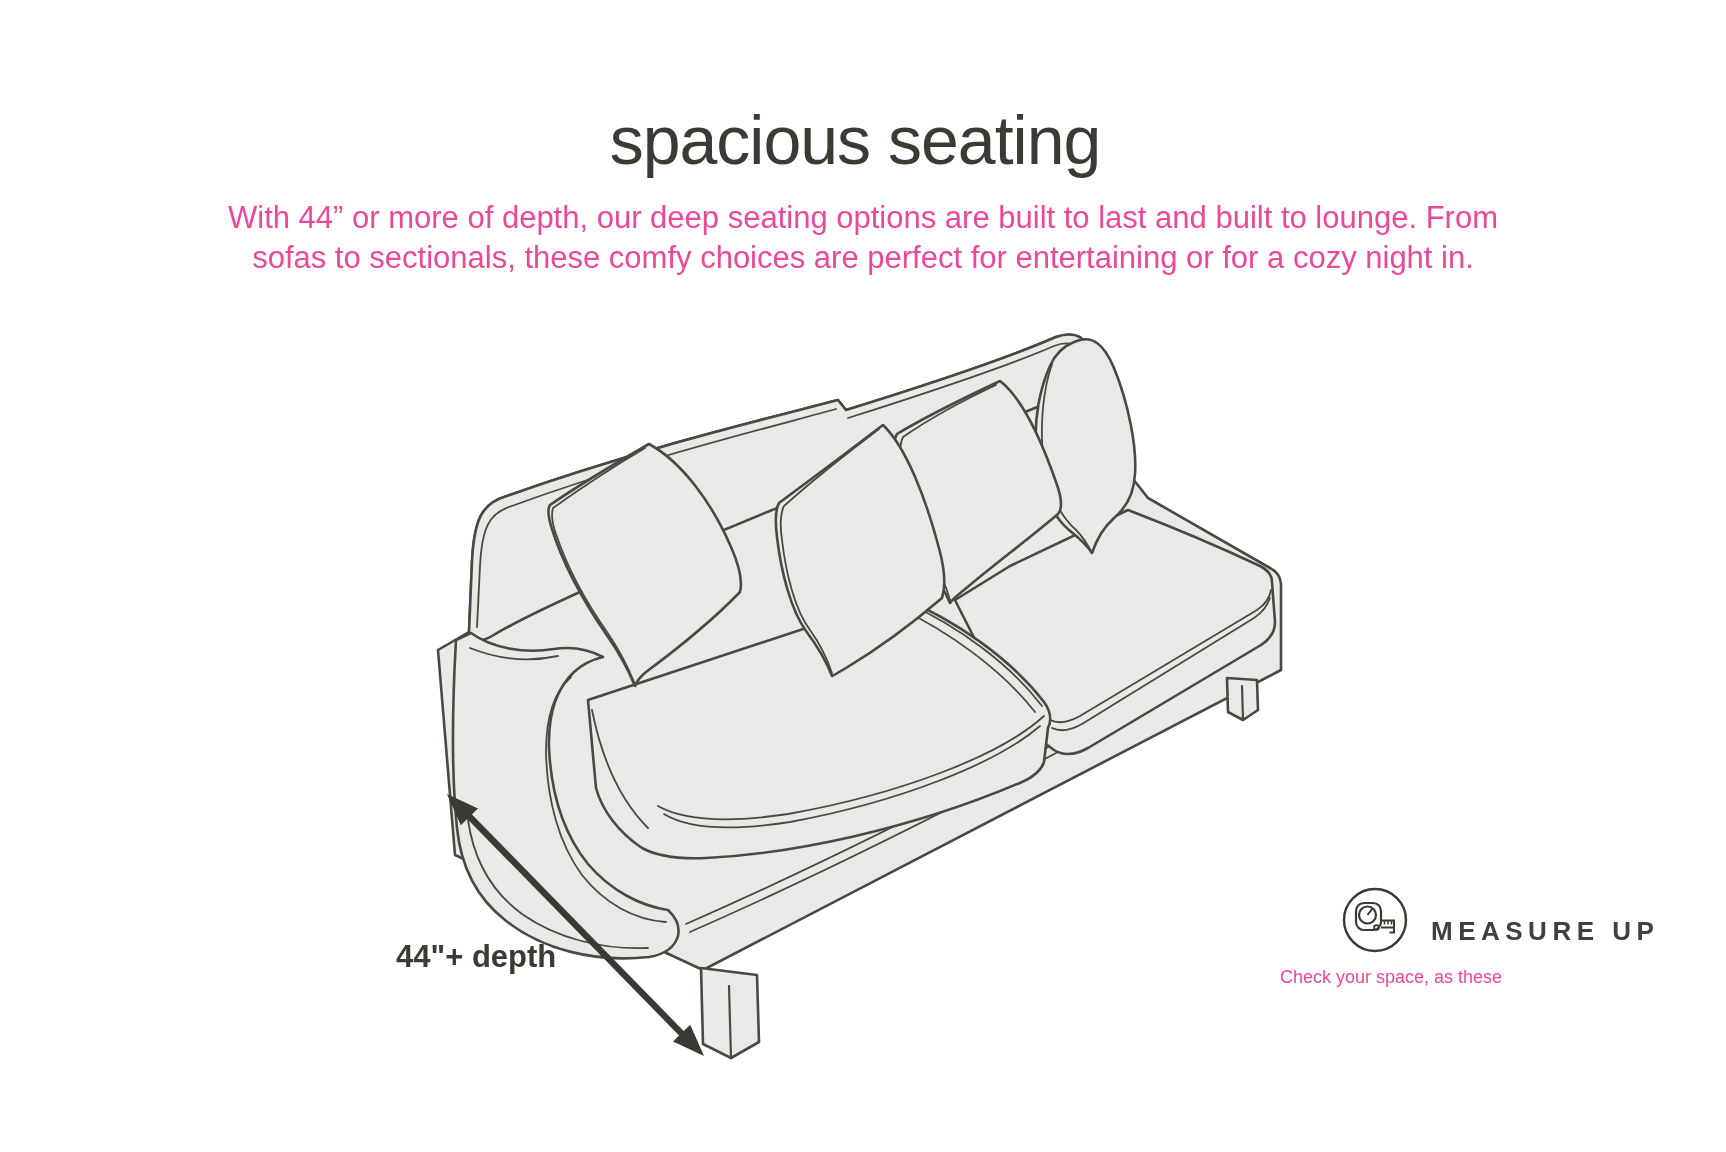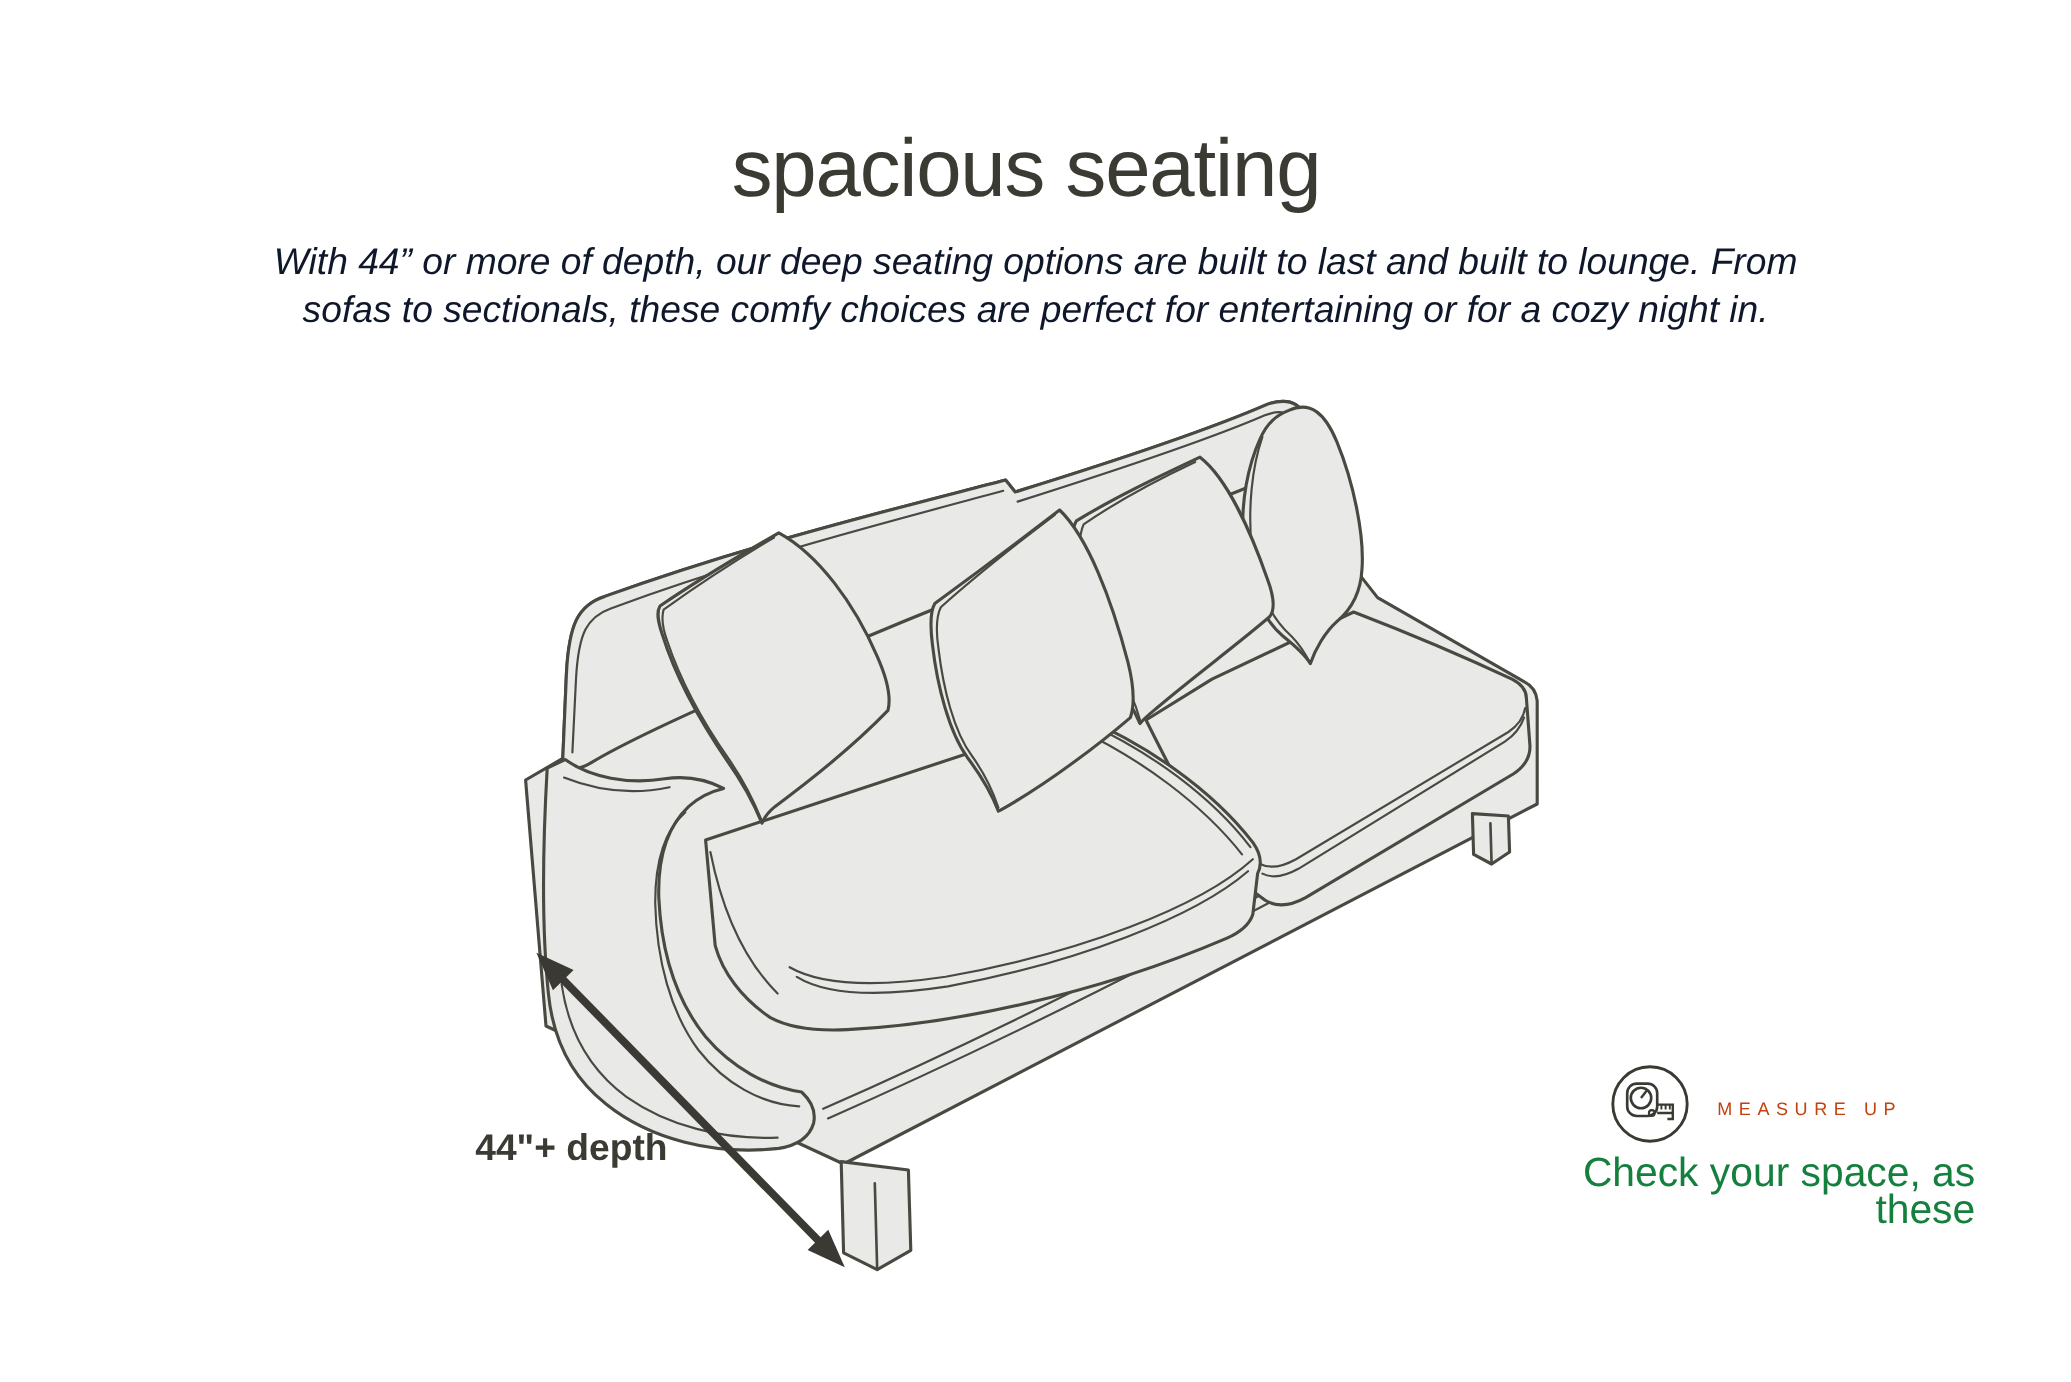--- a/index.html
+++ b/index.html
@@ -9,36 +9,36 @@
     font-family:"Liberation Sans","DejaVu Sans",sans-serif;
     color:#3e3d36;
   }
   .page-title{
     position:absolute;left:0;top:106px;width:1710px;
     text-align:center;font-size:68px;font-weight:400;letter-spacing:-1px;
     color:#3b3a33;line-height:1;
   }
   .page-desc{
     position:absolute;left:63px;top:198px;width:1600px;
-    text-align:center;font-size:31px;line-height:40px;color:#0f172a;font-style:italic;
+    text-align:center;font-size:31px;line-height:40px;color:#ec4899;
   }
   .sofa-svg{position:absolute;left:400px;top:270px;width:920px;height:810px;}
   .dim-label{
     position:absolute;left:396px;top:939px;
     font-size:31px;font-weight:700;color:#3b3a33;white-space:nowrap;
   }
   .measure-wrap{position:absolute;left:1280px;top:887px;width:370px;}
   .measure-icon{position:absolute;left:62px;top:0;width:66px;height:66px;}
   .measure-head{
     position:absolute;left:151px;top:29px;
-    font-size:15px;font-weight:400;letter-spacing:5.5px;color:#c2410c;white-space:nowrap;
+    font-size:26px;font-weight:700;letter-spacing:5.5px;color:#404040;white-space:nowrap;
   }
   .measure-note{
     position:absolute;left:0;top:75px;width:366px;
-    text-align:right;font-size:34px;line-height:31px;color:#15803d;
+    text-align:left;font-size:18px;line-height:31px;color:#ec4899;
   }
   svg .ln{fill:none;stroke:#4a4941;stroke-width:2.2;stroke-linecap:round;stroke-linejoin:round;}
   svg .shape{fill:#e9e9e7;stroke:#4a4941;stroke-width:2.6;stroke-linejoin:round;}
   svg .thin{fill:none;stroke:#4a4941;stroke-width:1.8;stroke-linecap:round;}
   svg .arrow{stroke:#3a3933;stroke-width:6.5;}
   svg .ah{fill:#3a3933;stroke:none;}
 </style>
 </head>
 <body>
 

